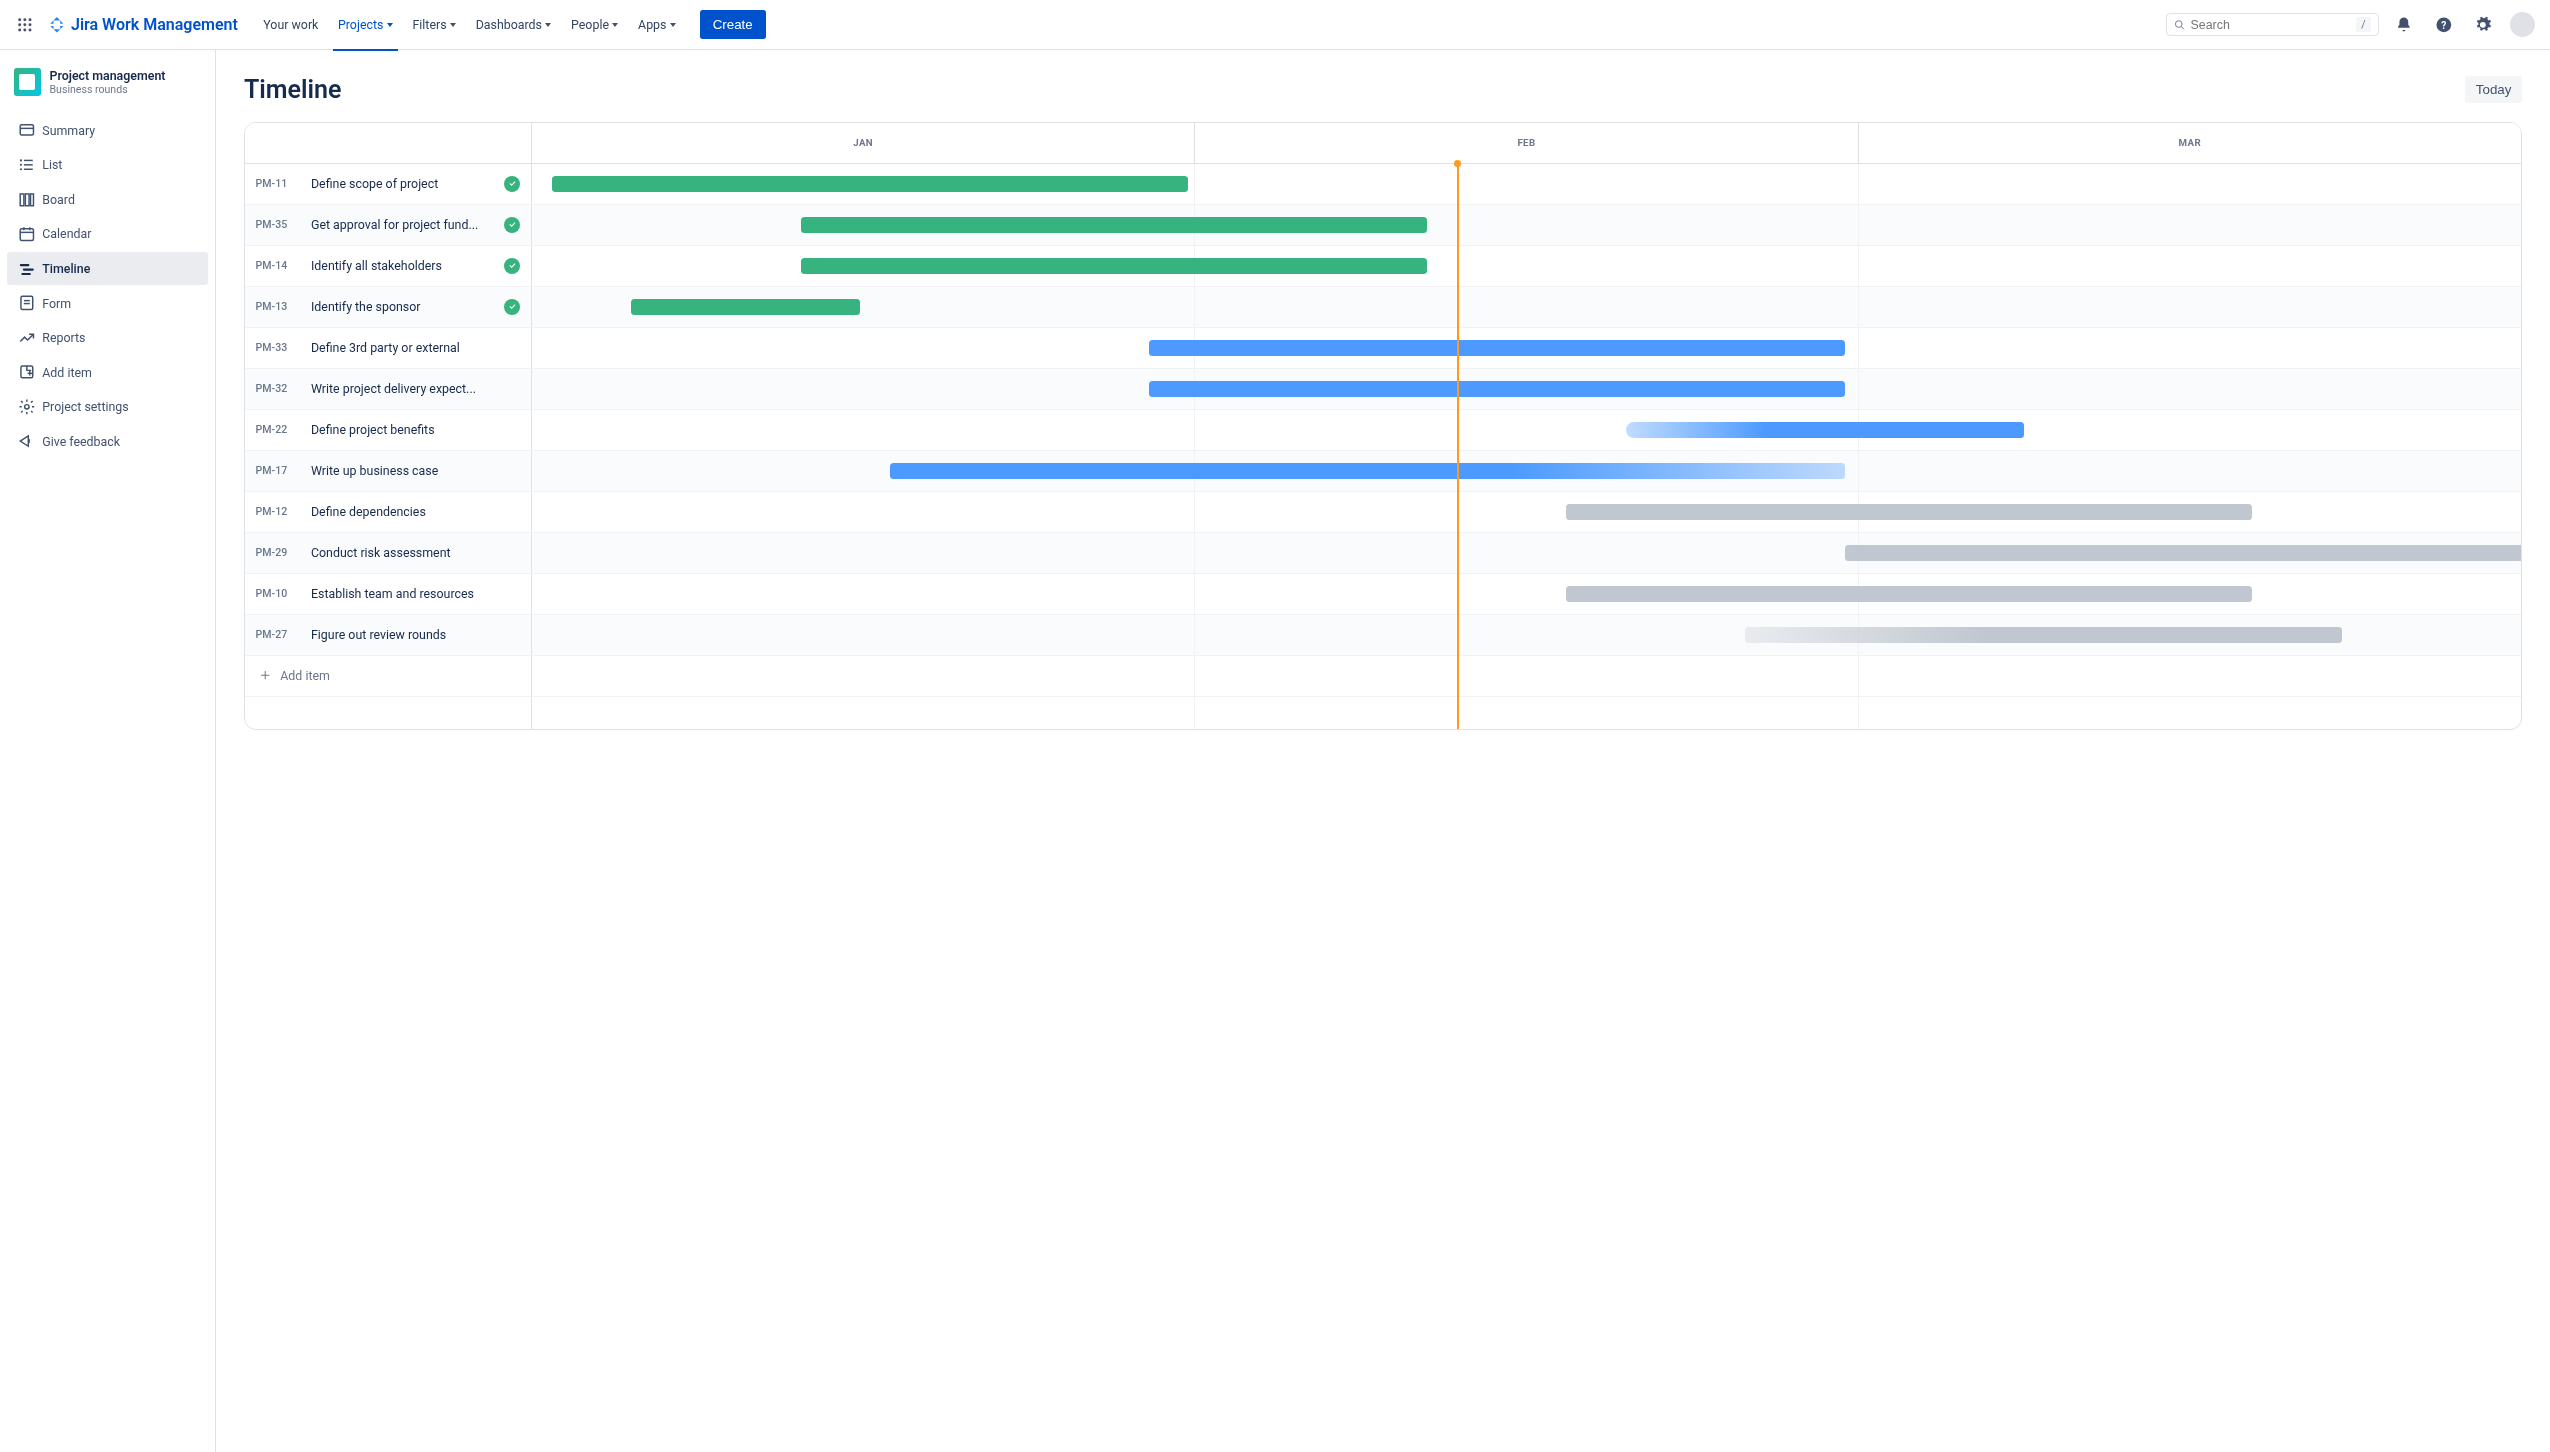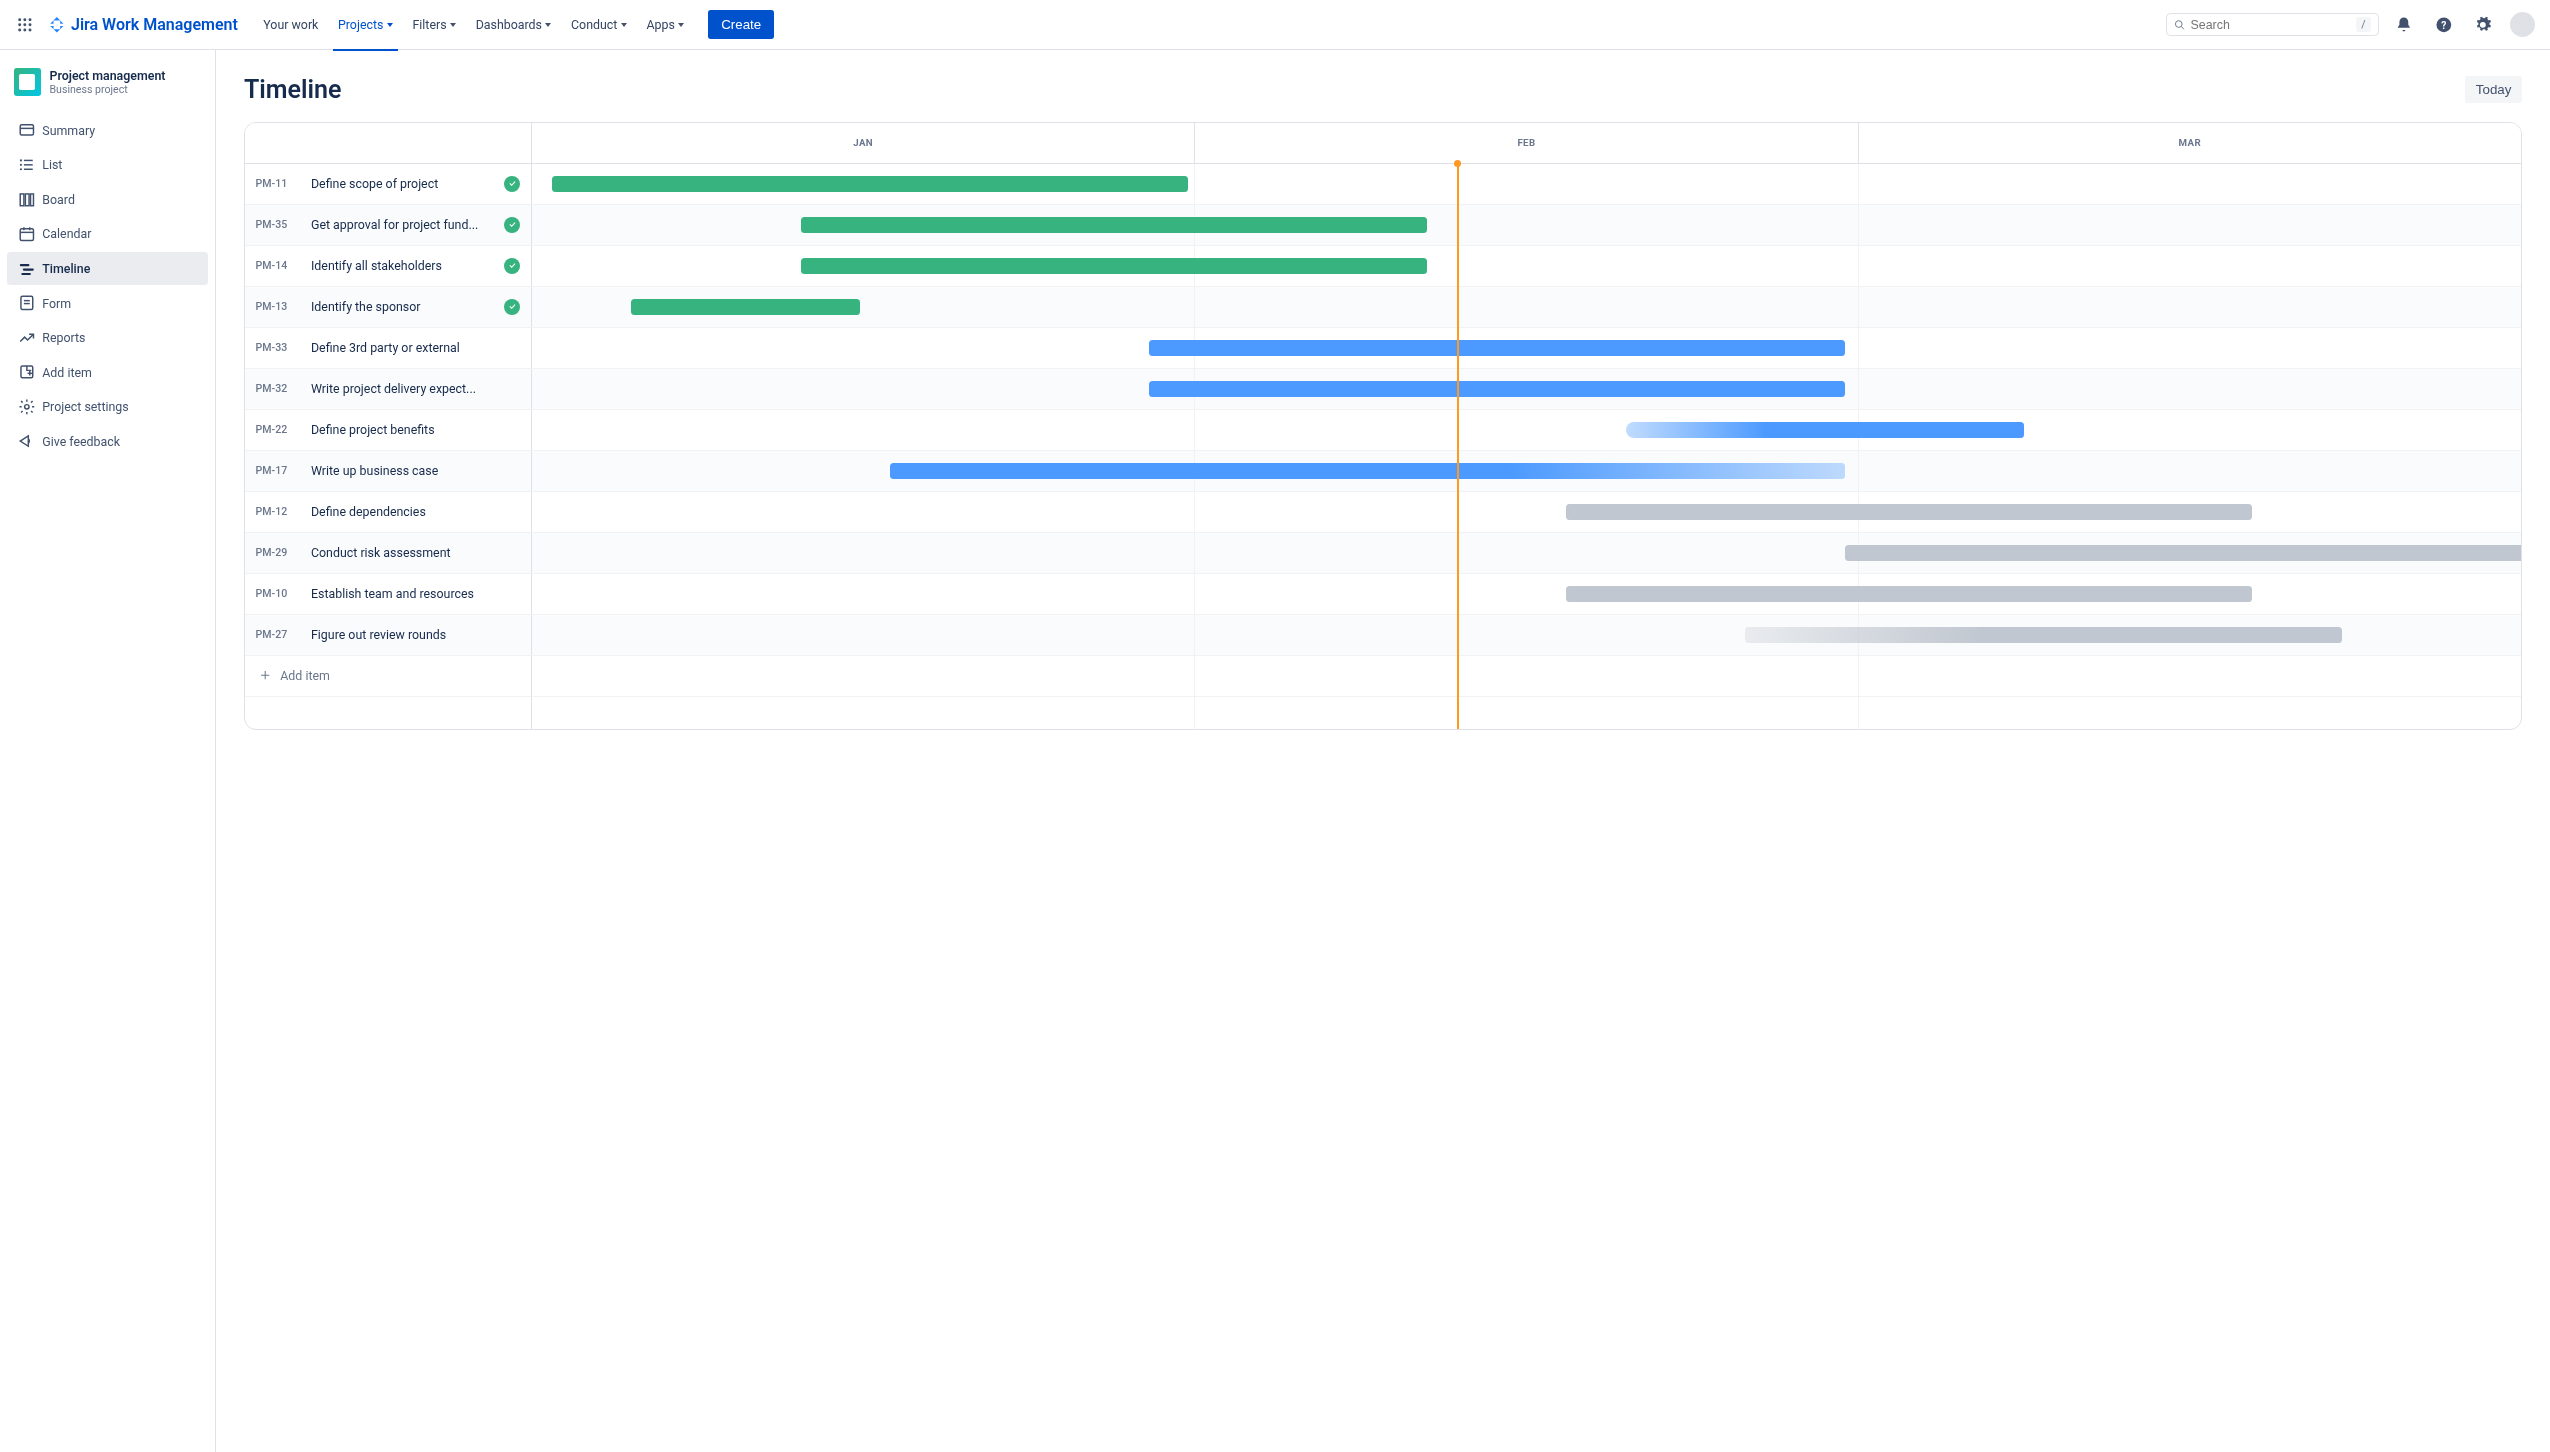--- a/index.html
+++ b/index.html
@@ -110,21 +110,21 @@
       </div>
       <div class="nav-item">
         <span>Filters</span>
         <span class="chev"></span>
       </div>
       <div class="nav-item">
         <span>Dashboards</span>
         <span class="chev"></span>
       </div>
       <div class="nav-item">
-        <span>Conduct</span>
+        <span>People</span>
         <span class="chev"></span>
       </div>
       <div class="nav-item">
         <span>Apps</span>
         <span class="chev"></span>
       </div>
     </div>
   <button class="create-btn">Create</button>
   <div class="nav-spacer"></div>
   <div class="search-box">
@@ -156,21 +156,21 @@
   </div>
 </div>
 
 <div class="layout">
 
   <div class="sidebar">
     <div class="project-header">
       <div class="project-icon"></div>
       <div>
         <div class="project-title">Project management</div>
-        <div class="project-sub">Business project</div>
+        <div class="project-sub">Business rounds</div>
       </div>
     </div>
     <div id="sidebar-items">
         <div class="side-item">
           <span class="icon">
             <svg width="17.7" height="17.7" viewBox="0 0 24 24">
               <rect x="3" y="5" width="18" height="14" rx="2" fill="none" stroke="currentColor" stroke-width="2"></rect>
               <line x1="3" y1="10" x2="21" y2="10" stroke="currentColor" stroke-width="2"></line>
             </svg>
           </span>

